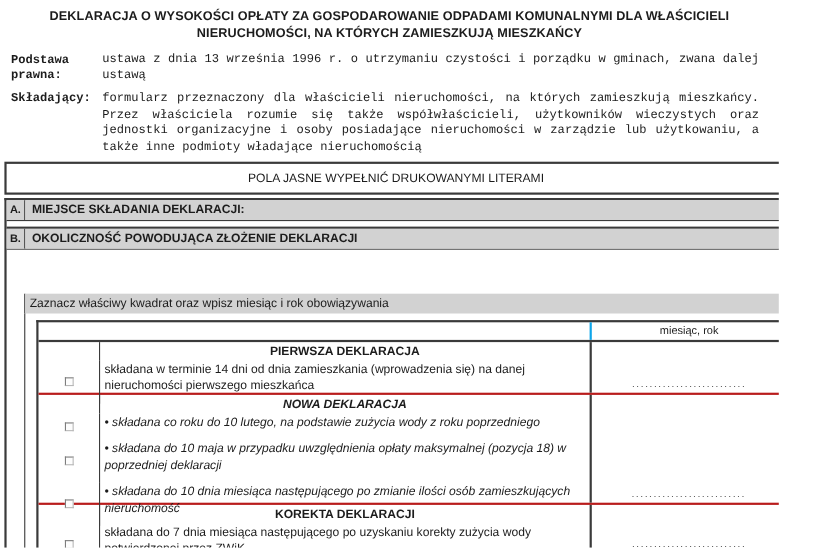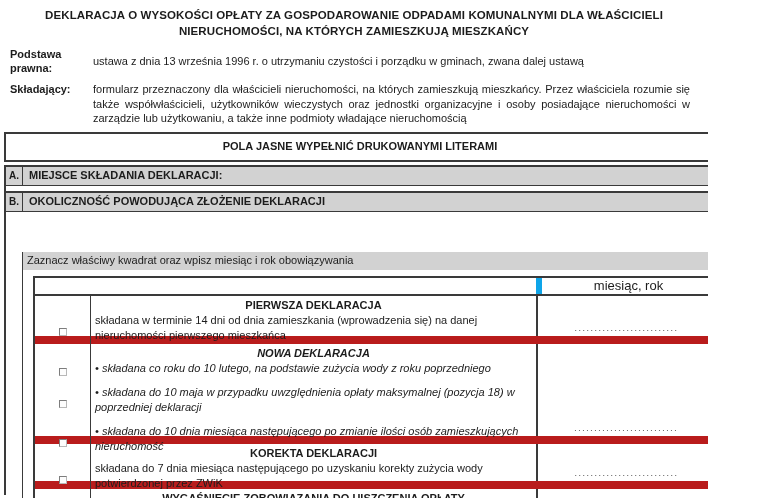--- a/index.html
+++ b/index.html
@@ -5,29 +5,29 @@
   * { margin:0; padding:0; box-sizing:border-box; }
   html,body { background:#ffffff; }
   .page {
     position:relative; width:708px; height:498px; overflow:hidden;
     background:#fff; color:#1c1c1c;
     font-family:"Liberation Sans","DejaVu Sans",sans-serif;
     font-size:11px; line-height:1.32;
   }
   
   .title { margin-top:7px; text-align:center; font-weight:bold; font-size:11.5px; line-height:16px; letter-spacing:0.1px; }
-  .meta-row { display:flex; align-items:center; margin-top:8px; padding:0 10px 0 10px; }
+  .meta-row { display:flex; align-items:center; margin-top:8px; padding:0 10px 0 10px;font-family:Liberation Mono, monospace; }
   .meta-row.skladajacy { margin-top:7px; align-items:flex-start; }
   .meta-label { width:83px; flex:0 0 83px; font-weight:bold; font-size:11px; line-height:14px; }
   .meta-text { flex:1; font-size:11px; text-align:justify; padding-right:8px; }
   
   .pola-box {
     margin:6px 0 3px 4px; width:712px; height:30px;
     border:2px solid #3a3a3a; display:flex; align-items:center; justify-content:center;
-    font-weight:bold; font-size:11px;
+    font-weight:normal; font-size:11px;
   }
   
   .form-table {
     margin-left:4px; width:712px; height:330px;
     border:2px solid #3a3a3a; border-bottom:none;
     display:flex; flex-direction:column;
   }
   .f-row { display:flex; flex:0 0 auto; }
   .label-cell {
     width:17px; flex:0 0 17px; border-right:1px solid #3a3a3a;
@@ -43,23 +43,23 @@
   .sec-head { flex:1; display:flex; align-items:center; padding-left:6px; font-weight:bold; font-size:11px; }
   .sec-center { flex:1; display:flex; align-items:center; justify-content:center; font-weight:bold; font-size:11px; }
   .sec-plain { flex:1; display:flex; align-items:center; padding-left:4px; font-size:11px; }
   .content-row { flex:1; display:flex; }
   .content-spacer { width:17px; flex:0 0 17px; border-right:1px solid #3a3a3a; }
   .content-area { flex:1; padding:6px 0 0 10px; }
   
   .b-table { width:684px; border:2px solid #3a3a3a; border-bottom:none; }
   .hdr-row { display:flex; height:18px; border-bottom:2px solid #3a3a3a; }
   .hdr-left { flex:1; }
-  .hdr-right { width:179px; flex:0 0 179px; border-left:6px solid #0ea5e9;
-    display:flex; align-items:center; justify-content:center; font-size:13px; }
-  .opt-row { display:flex; border-bottom:8px solid #b91c1c; }
+  .hdr-right { width:179px; flex:0 0 179px; border-left:2px solid #0ea5e9;
+    display:flex; align-items:center; justify-content:center; font-size:10px; }
+  .opt-row { display:flex; border-bottom:2px solid #b91c1c; }
   .opt-row.clipped { border-bottom:none; height:60px; }
   .opt-body { flex:1; display:flex; flex-direction:column; }
   .tr { display:flex; }
   .title-row { flex:0 0 14px; }
   .item-row { flex:1; }
   .cb-cell { width:56px; flex:0 0 56px; border-right:1px solid #3a3a3a;
     display:flex; align-items:center; justify-content:center; }
   .checkbox {
     width:8px; height:8px; background:#fdfdfd;
     border:1px solid; border-color:#7d7d7d #b8b8b8 #b8b8b8 #7d7d7d;

